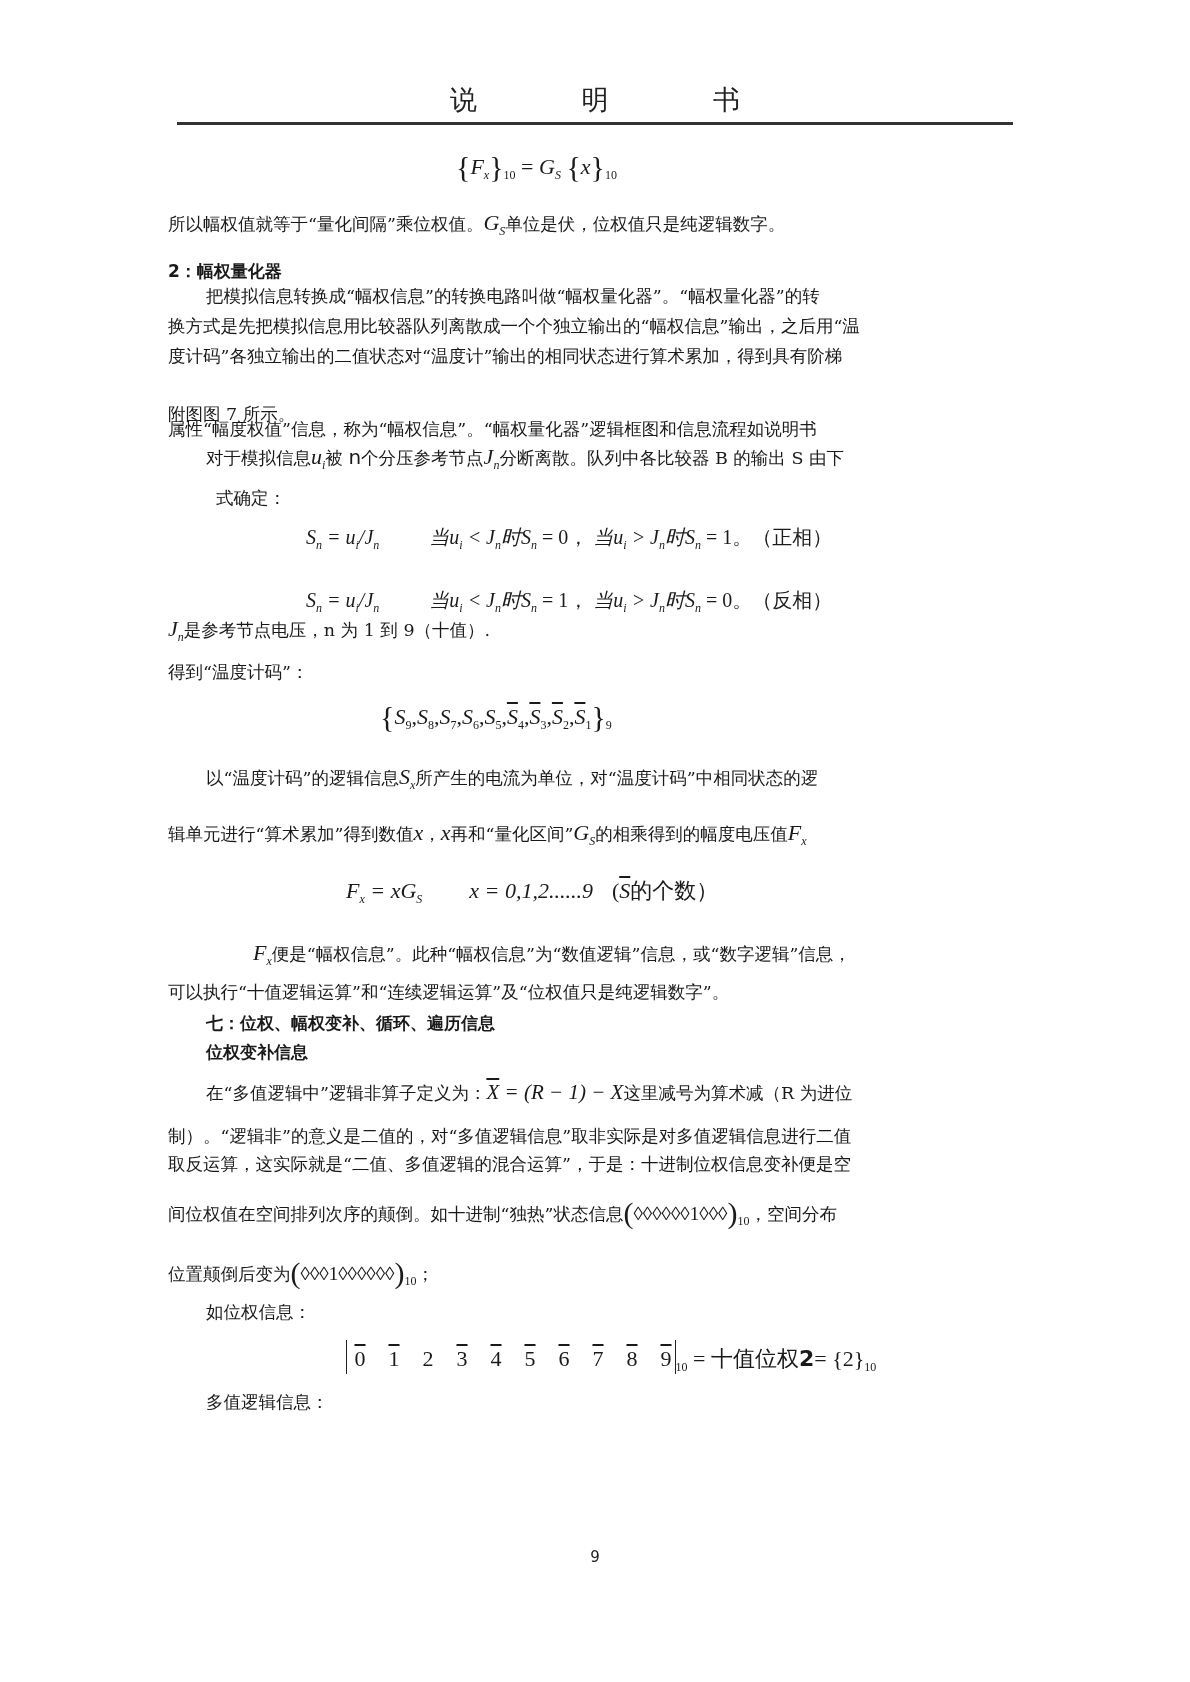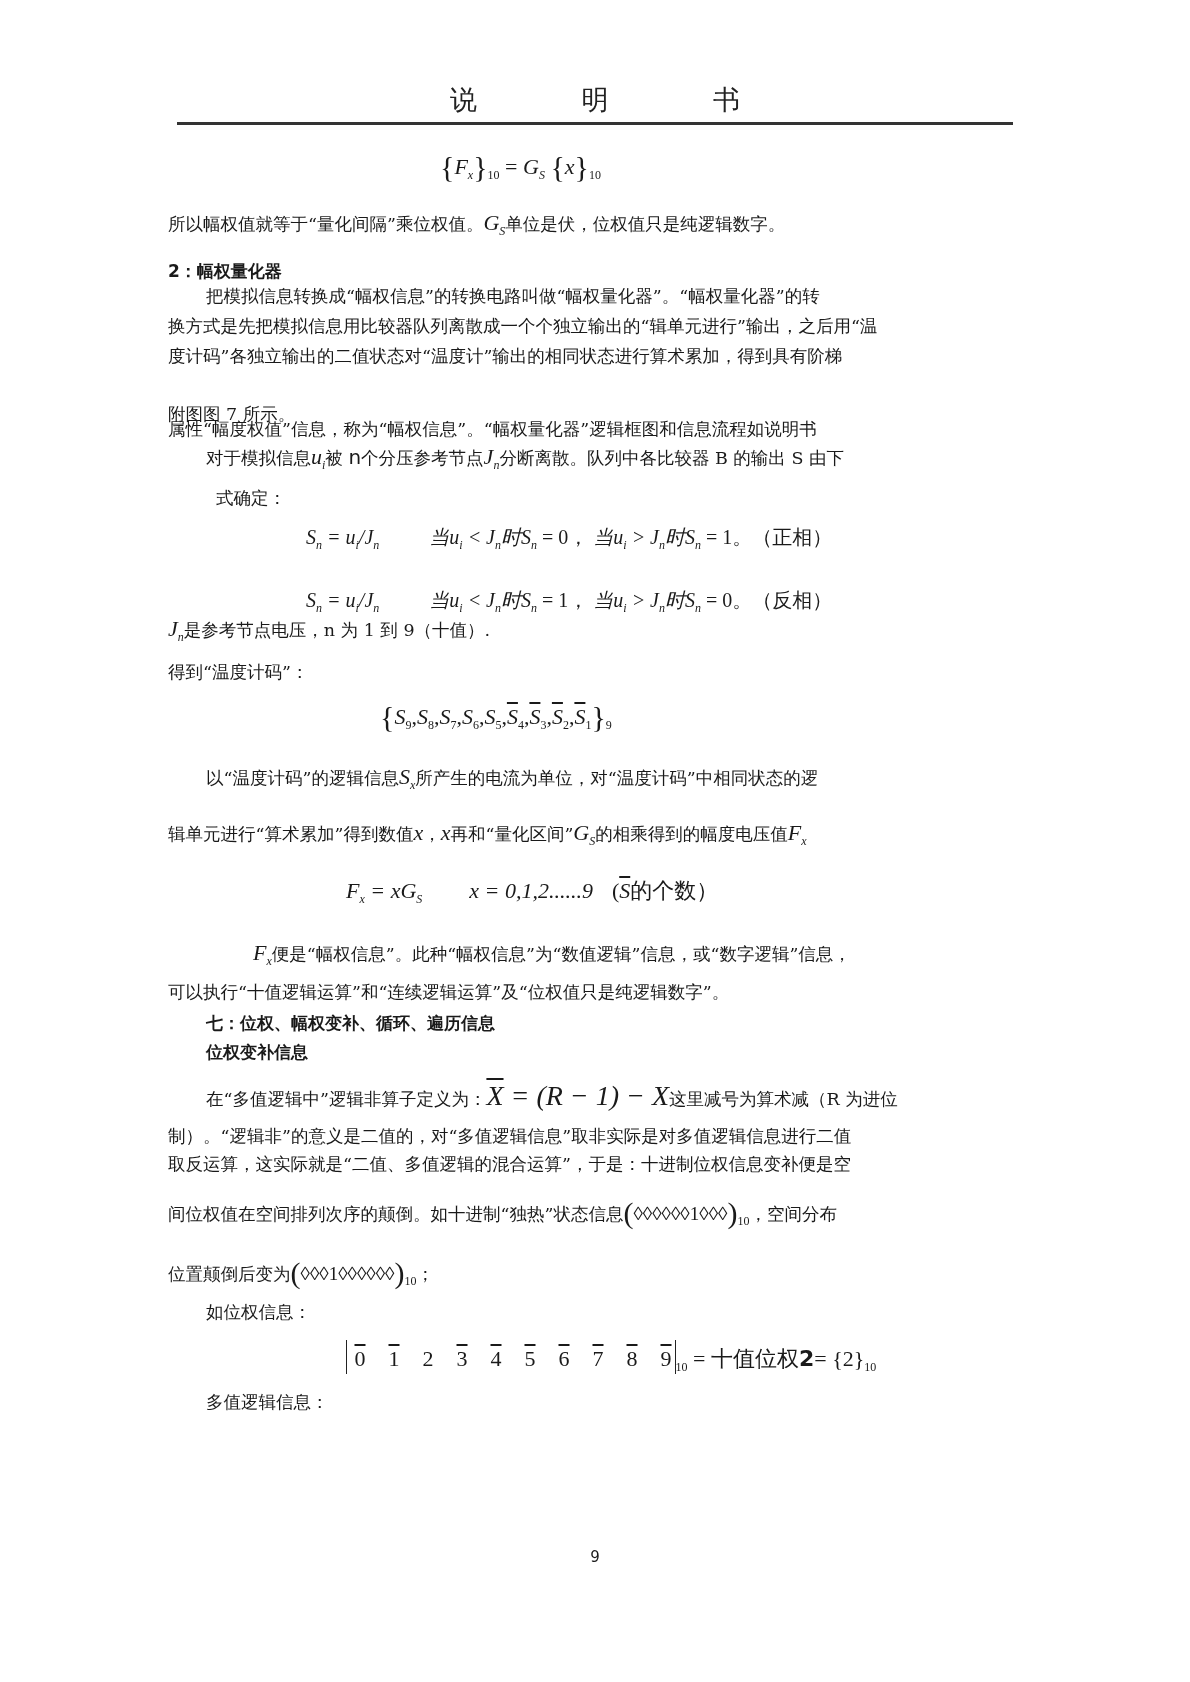--- a/index.html
+++ b/index.html
@@ -28,35 +28,35 @@
   .bar-r { display:inline-block; border-right: 1.5px solid #222; height: 34px; vertical-align: -8px; margin-left: 2px; }
   .digits span { display: inline-block; width: 34px; text-align: left; }
   .sans { font-family: "DejaVu Sans", "Liberation Sans", sans-serif; }
 </style>
 </head>
 <body>
 
 <div class="abs title">说 明 书</div>
 <div class="abs rule"></div>
 
-<div class="abs math" style="left:440px; top:150px;text-align:center;">
+<div class="abs math" style="left:456px; top:150px;text-align:center;">
   <span class="big">{</span><i>F</i><span class="subi">x</span><span class="big">}</span><span class="sub">10</span>
   <span>=</span>
   <i>G</i><span class="subi">S</span>
   <span class="big">{</span><i>x</i><span class="big">}</span><span class="sub">10</span>
 </div>
 
 <div class="abs txt" style="left:168px; top:212px;">
   <span>所以幅权值就等于“量化间隔”乘位权值。</span><span class="math"><i>G</i><span class="subi">S</span></span><span>单位是伏，位权值只是纯逻辑数字。</span>
 </div>
 
 <div class="abs bold" style="left:168px; top:260px;">2：幅权量化器</div>
 
 <div class="abs txt" style="left:206px; top:288px;">把模拟信息转换成“幅权信息”的转换电路叫做“幅权量化器”。“幅权量化器”的转</div>
-<div class="abs txt" style="left:168px; top:318px;">换方式是先把模拟信息用比较器队列离散成一个个独立输出的“辑单元进行”输出，之后用“温</div>
+<div class="abs txt" style="left:168px; top:318px;">换方式是先把模拟信息用比较器队列离散成一个个独立输出的“幅权信息”输出，之后用“温</div>
 <div class="abs txt" style="left:168px; top:348px;">度计码”各独立输出的二值状态对“温度计”输出的相同状态进行算术累加，得到具有阶梯</div>
 <div class="abs txt" style="left:168px; top:377px;margin-top:44px;">属性“幅度权值”信息，称为“幅权信息”。“幅权量化器”逻辑框图和信息流程如说明书</div>
 <div class="abs txt" style="left:168px; top:406px;">附图图 7 所示。</div>
 
 <div class="abs txt" style="left:206px; top:446px;">
   <span>对于模拟信息</span><span class="math"><i>u</i><span class="subi">i</span></span><span>被</span>
   <span class="sans" style="font-size:20px;">n</span><span>个分压参考节点</span><span class="math"><i>J</i><span class="subi">n</span></span><span>分断离散。队列中各比较器 B 的输出 S 由下</span>
 </div>
 <div class="abs txt" style="left:168px; top:490px;margin-left:48px;">式确定：</div>
 
@@ -111,21 +111,21 @@
 
 <div class="abs txt" style="left:206px; top:942px;margin-left:47px;">
   <span class="math"><i>F</i><span class="subi">x</span></span><span>便是“幅权信息”。此种“幅权信息”为“数值逻辑”信息，或“数字逻辑”信息，</span>
 </div>
 <div class="abs txt" style="left:168px; top:984px;">可以执行“十值逻辑运算”和“连续逻辑运算”及“位权值只是纯逻辑数字”。</div>
 
 <div class="abs bold" style="left:206px; top:1012px;">七：位权、幅权变补、循环、遍历信息</div>
 <div class="abs bold" style="left:206px; top:1041px;">位权变补信息</div>
 
 <div class="abs txt" style="left:206px; top:1082px;">
-  <span>在“多值逻辑中”逻辑非算子定义为：</span><span class="math" style="font-size:28px;"><i class="ov">X</i> <i>= (R − 1) − X</i></span><span>这里减号为算术减（R 为进位</span>
+  <span>在“多值逻辑中”逻辑非算子定义为：</span><span class="math" style="font-size:21px;"><i class="ov">X</i> <i>= (R − 1) − X</i></span><span>这里减号为算术减（R 为进位</span>
 </div>
 <div class="abs txt" style="left:168px; top:1128px;">制）。“逻辑非”的意义是二值的，对“多值逻辑信息”取非实际是对多值逻辑信息进行二值</div>
 <div class="abs txt" style="left:168px; top:1156px;">取反运算，这实际就是“二值、多值逻辑的混合运算”，于是：十进制位权信息变补便是空</div>
 <div class="abs txt" style="left:168px; top:1198px;text-align:center;">
   <span>间位权值在空间排列次序的颠倒。如十进制“独热”状态信息</span><span class="math" style="font-size:19px;"><span class="big">(</span><span>◊◊◊◊◊◊1◊◊◊</span><span class="big">)</span><span class="sub">10</span></span><span>，空间分布</span>
 </div>
 <div class="abs txt" style="left:168px; top:1258px;">
   <span>位置颠倒后变为</span><span class="math" style="font-size:19px;"><span class="big">(</span><span>◊◊◊1◊◊◊◊◊◊</span><span class="big">)</span><span class="sub">10</span></span><span>；</span>
 </div>
 

